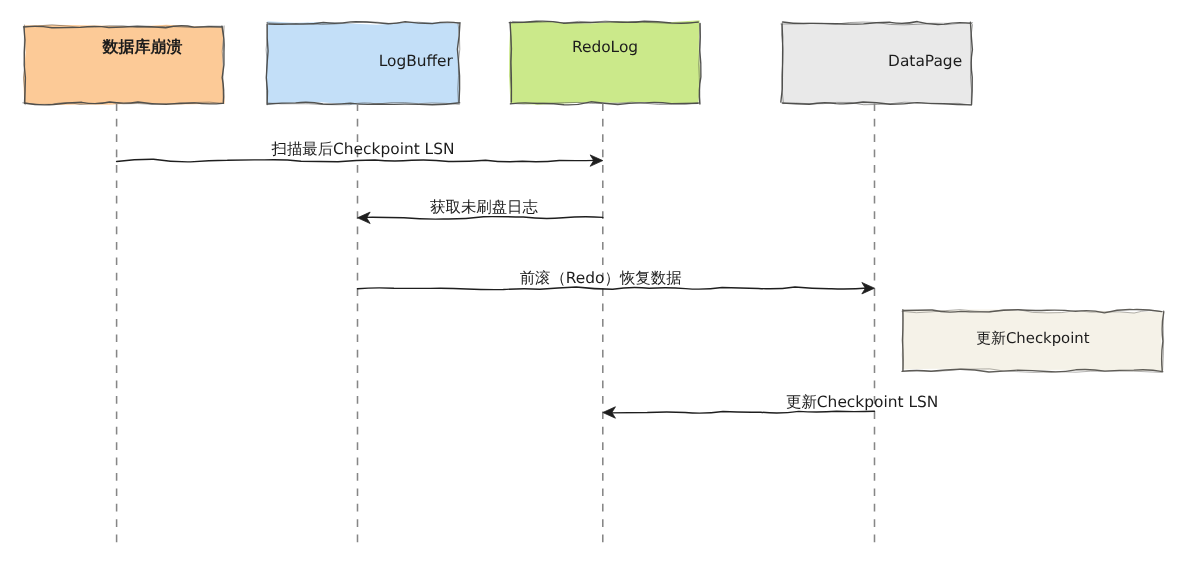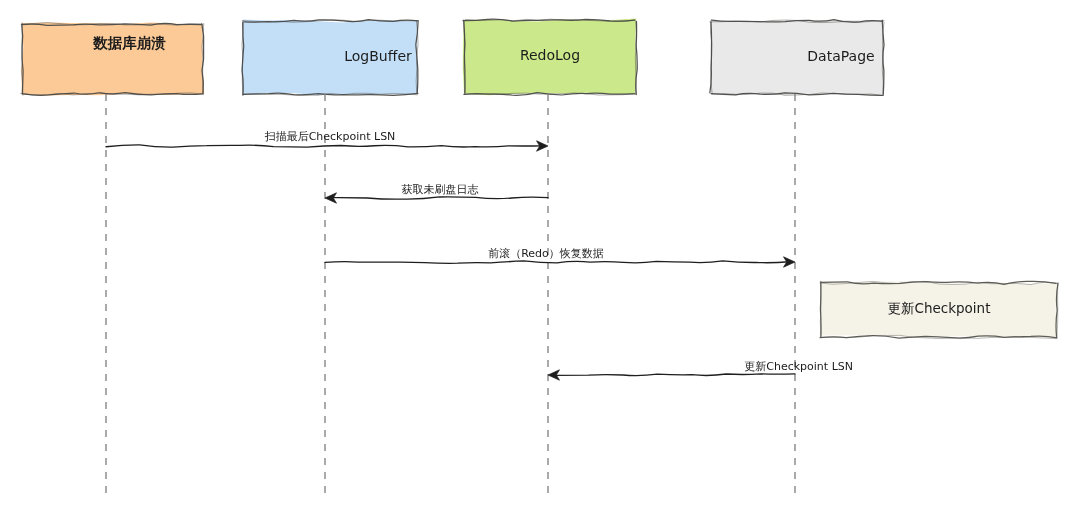--- a/index.html
+++ b/index.html
@@ -36,21 +36,21 @@
   }
   .participant-label {
     font-size: 14px;
     line-height: 14px;
   }
   .participant-label.cjk {
     font-weight: 700;
     font-size: 14.5px;
   }
   .msg-label {
-    font-size: 11px;
+    font-size: 14px;
     line-height: 13px;
   }
   .note-label {
     font-size: 13.5px;
     line-height: 14px;
   }
 </style>
 </head>
 <body>
 
@@ -98,21 +98,21 @@
       </g>
       <g>
         <polygon points="821.0,281.6 850.5,282.0 880.0,281.4 909.5,281.3 939.0,283.5 968.5,283.9 998.0,282.3 1027.5,284.1 1057.0,283.0 1055.6,310.0 1057.4,337.0 1027.5,337.4 998.0,337.0 968.5,336.2 939.0,336.3 909.5,337.0 880.0,335.3 850.5,335.3 821.0,335.6 819.8,310.0" fill="#f5f2e8" stroke="none"></polygon>
         <path d="M 821.36 282.32 Q 834.41 281.81 847.45 281.83 Q 860.49 284.95 873.54 283.04 Q 886.58 283.84 899.62 283.41 Q 912.67 281.71 925.71 281.62 Q 938.75 282.73 951.80 282.04 Q 964.84 281.46 977.88 283.12 Q 990.93 281.21 1003.97 284.44 Q 1017.01 280.98 1030.05 281.43 Q 1043.10 281.10 1056.14 283.28 M 1057.99 283.44 Q 1055.45 296.77 1057.18 310.10 Q 1055.26 323.43 1056.55 336.75 M 1057.03 337.80 Q 1043.86 335.30 1030.70 336.47 Q 1017.53 336.52 1004.37 337.35 Q 991.20 335.19 978.04 336.19 Q 964.87 338.83 951.71 337.69 Q 938.54 336.74 925.37 336.44 Q 912.21 337.23 899.04 338.15 Q 885.88 335.59 872.71 335.66 Q 859.55 336.16 846.38 337.52 Q 833.22 336.04 820.05 337.56 M 820.84 337.02 Q 821.36 323.14 820.42 309.26 Q 821.16 295.39 820.78 281.51" fill="none" stroke="#56544f" stroke-width="1.25" stroke-linecap="round" stroke-linejoin="round" opacity="0.95"></path>
         <path d="M 819.89 283.04 Q 833.09 285.30 846.28 283.53 Q 859.48 282.33 872.67 281.44 Q 885.87 283.14 899.07 283.71 Q 912.26 280.64 925.46 281.42 Q 938.65 285.04 951.85 284.46 Q 965.05 284.96 978.24 282.29 Q 991.44 284.58 1004.63 283.59 Q 1017.83 282.88 1031.03 284.59 Q 1044.22 280.68 1057.42 283.37 M 1057.86 282.27 Q 1057.30 295.78 1057.80 309.29 Q 1057.90 322.80 1056.97 336.31 M 1056.60 338.58 Q 1043.54 338.06 1030.47 337.42 Q 1017.41 337.31 1004.35 337.48 Q 991.28 336.99 978.22 338.37 Q 965.15 337.67 952.09 338.23 Q 939.02 339.06 925.96 337.90 Q 912.90 338.02 899.83 335.33 Q 886.77 335.59 873.70 335.50 Q 860.64 337.46 847.57 337.63 Q 834.51 336.77 821.45 337.35 M 820.91 335.70 Q 819.67 322.38 820.91 309.05 Q 820.76 295.73 820.71 282.41" fill="none" stroke="#56544f" stroke-width="0.8" stroke-linecap="round" stroke-linejoin="round" opacity="0.5"></path>
       </g>
     </svg>
   <div id="overlay">
       <div class="label participant-label cjk" style="left: 22px; top: 36px; width: 215px;">数据库崩溃</div>
       <div class="label participant-label" style="left: 243px; top: 48.5px; width: 174px; padding-left: 48px;">LogBuffer</div>
-      <div class="label participant-label" style="left: 464px; top: 48px; width: 172px;">RedoLog</div>
+      <div class="label participant-label" style="left: 464px; top: 36px; width: 172px;">RedoLog</div>
       <div class="label participant-label" style="left: 711px; top: 48.5px; width: 172px; margin-left: 44px;">DataPage</div>
       <div class="label msg-label" style="left: 150px; top: 130px; width: 360px;">扫描最后Checkpoint LSN</div>
       <div class="label msg-label" style="left: 260px; top: 183px; width: 360px; font-family: Liberation Serif, serif;">获取未刷盘日志</div>
       <div class="label msg-label" style="left: 366px; top: 247px; width: 360px;">前滚（Redo）恢复数据</div>
       <div class="label msg-label" style="left: 493px; top: 360px; width: 360px; text-align: right;">更新Checkpoint LSN</div>
       <div class="label note-label" style="left: 821px; top: 301px; width: 236px;">更新Checkpoint</div>
     </div>
 </div>
 
 </body></html>

